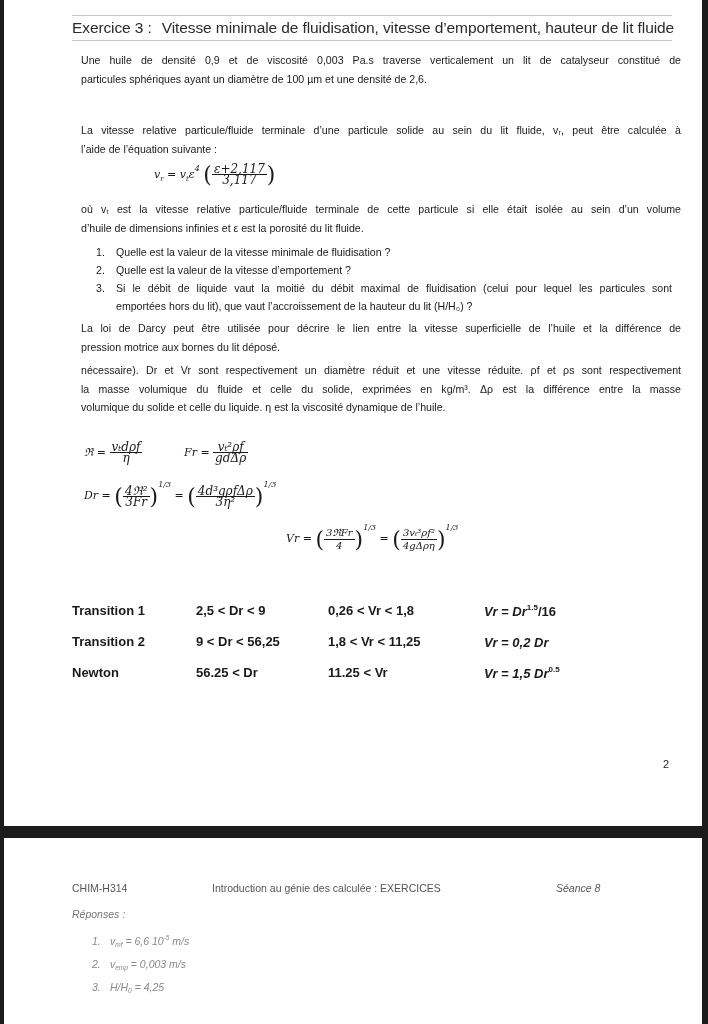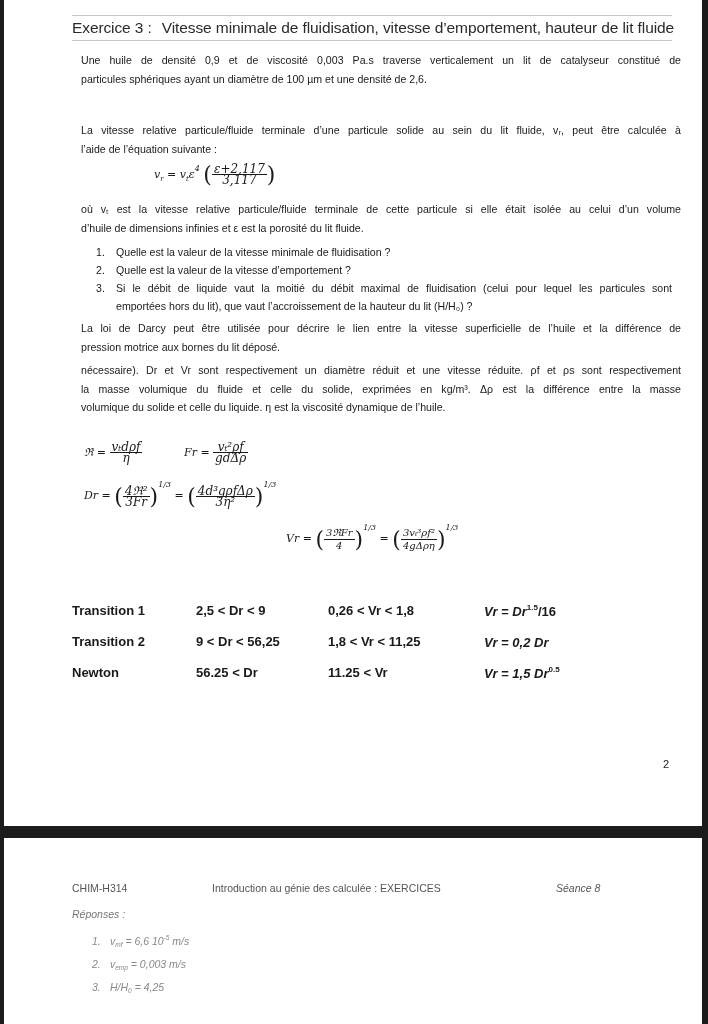--- a/index.html
+++ b/index.html
@@ -87,21 +87,21 @@
     <span class="line j">La vitesse relative particule/fluide terminale d’une particule solide au sein du lit fluide, vᵣ, peut être calculée à</span>
     <span class="line">l’aide de l’équation suivante :</span>
   </div>
 
   <div class="formula" style="left:150px; top:162px">
     <span>v</span><span class="sub">r</span><span style="font-style:normal"> = </span><span>v</span><span class="sub">t</span><span>ε</span><span class="sup">4</span>
     <span class="paren">(</span><span class="frac"><span class="num">ε+2,117</span><span class="den">3,117</span></span><span class="paren">)</span>
   </div>
 
   <div class="para" style="top:200px">
-    <span class="line j">où vₜ est la vitesse relative particule/fluide terminale de cette particule si elle était isolée au celui d’un volume</span>
+    <span class="line j">où vₜ est la vitesse relative particule/fluide terminale de cette particule si elle était isolée au sein d’un volume</span>
     <span class="line">d’huile de dimensions infinies et ε est la porosité du lit fluide.</span>
   </div>
 
   <div class="qlist" style="top:243px">
     <div class="qitem">
       <span class="num">1.</span>
       <span class="line">Quelle est la valeur de la vitesse minimale de fluidisation ?</span>
     </div>
     <div class="qitem">
       <span class="num">2.</span>

